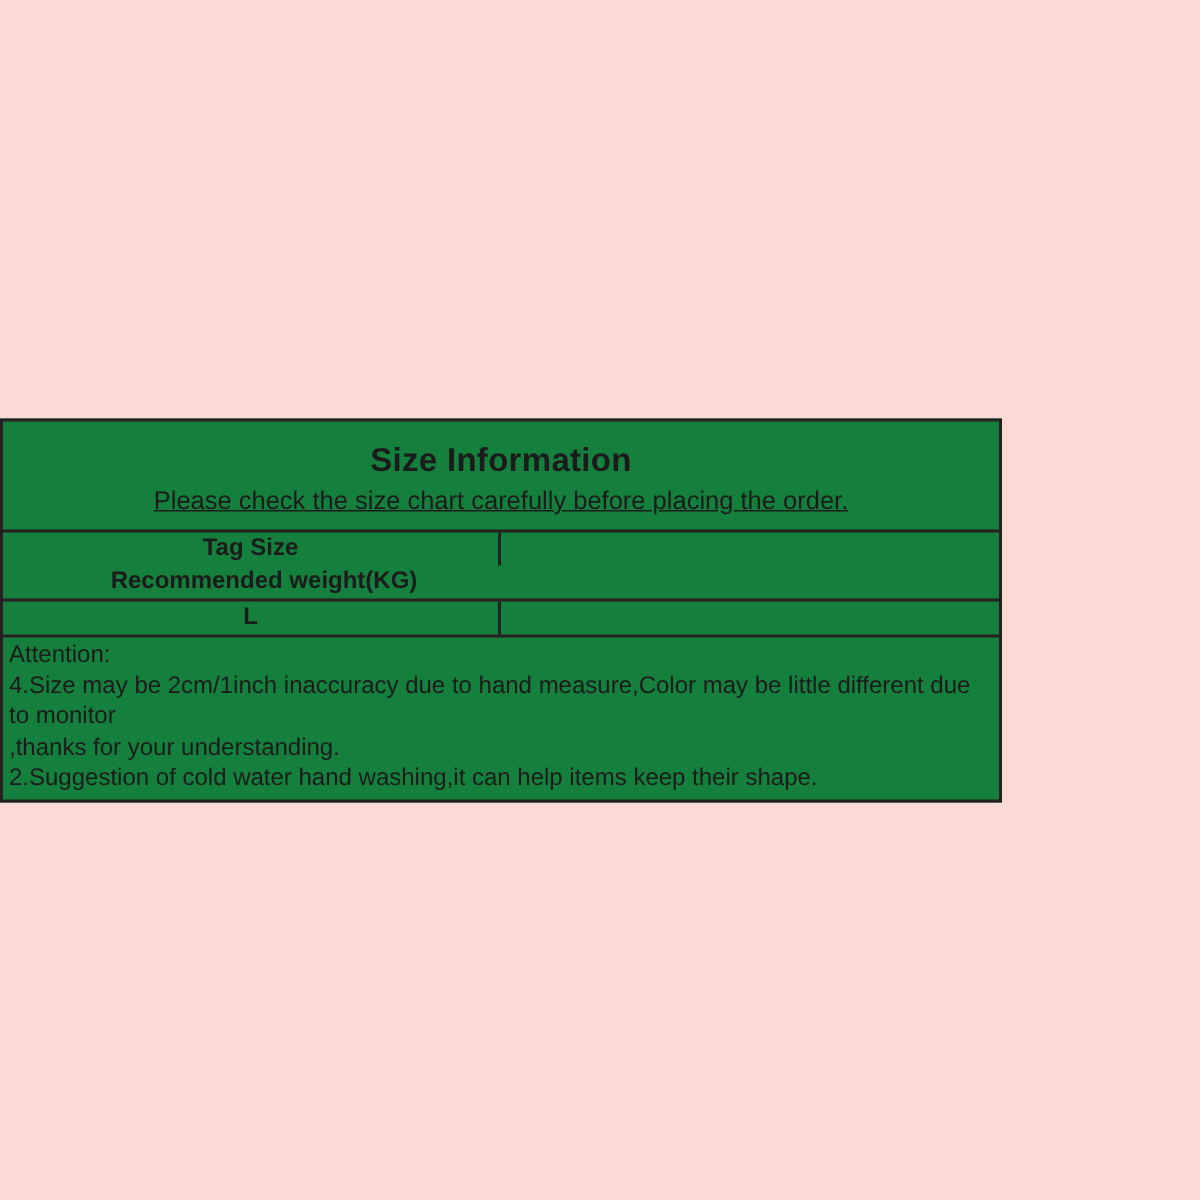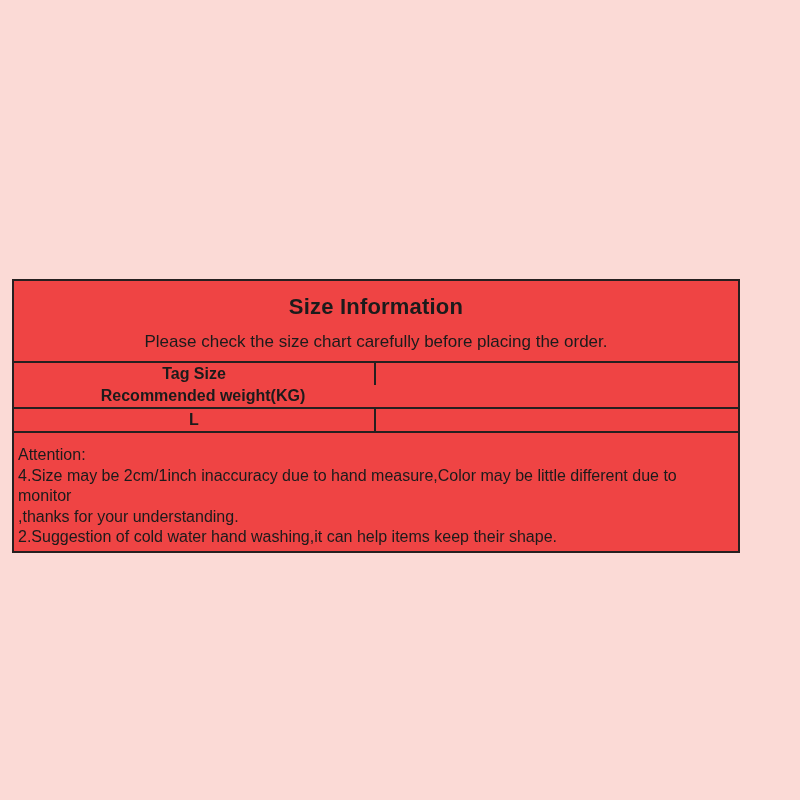--- a/index.html
+++ b/index.html
@@ -9,41 +9,42 @@
     overflow: hidden;
   }
   body {
     background: #fbdad6;
     font-family: "Liberation Sans", sans-serif;
     color: #1b1b1b;
     position: relative;
   }
   .size-panel {
     position: absolute;
-    left: 12px;
+    left: 0;
     top: 279px;
-    width: 728px;
+    width: 668px;
     border: 2px solid #262020;
-    background: #ef4444;
+    background: #15803d;
   }
   .title-block {
     text-align: center;
     border-bottom: 2px solid #262020;
     padding: 13px 0 9px 0;
   }
   .title {
     font-size: 22px;
     font-weight: bold;
     line-height: 26px;
     letter-spacing: 0.2px;
   }
   .subtitle {
     font-size: 17px;
     line-height: 21px;
-    margin-top: 11px;
+    margin-top: 3px;
+    text-decoration: underline;
   }
   .grid-row {
     display: flex;
     border-bottom: 2px solid #262020;
     flex-direction: column;
   }
   .cell {
     height: 22px;
     line-height: 22px;
     font-size: 16px;
@@ -55,21 +56,21 @@
     font-weight: bold;
   }
   .cell.right {
     width: 50%;
     margin-left: 8px;
   }
   .header-row .cell {
     font-weight: bold;
   }
   .attention-block {
-    padding: 12px 4px 3px 4px;
+    padding: 2px 4px 3px 4px;
     font-size: 16px;
     line-height: 20.5px;
     text-align: left;
   }
 </style>
 </head>
 <body>
 
 <div class="size-panel">
 

